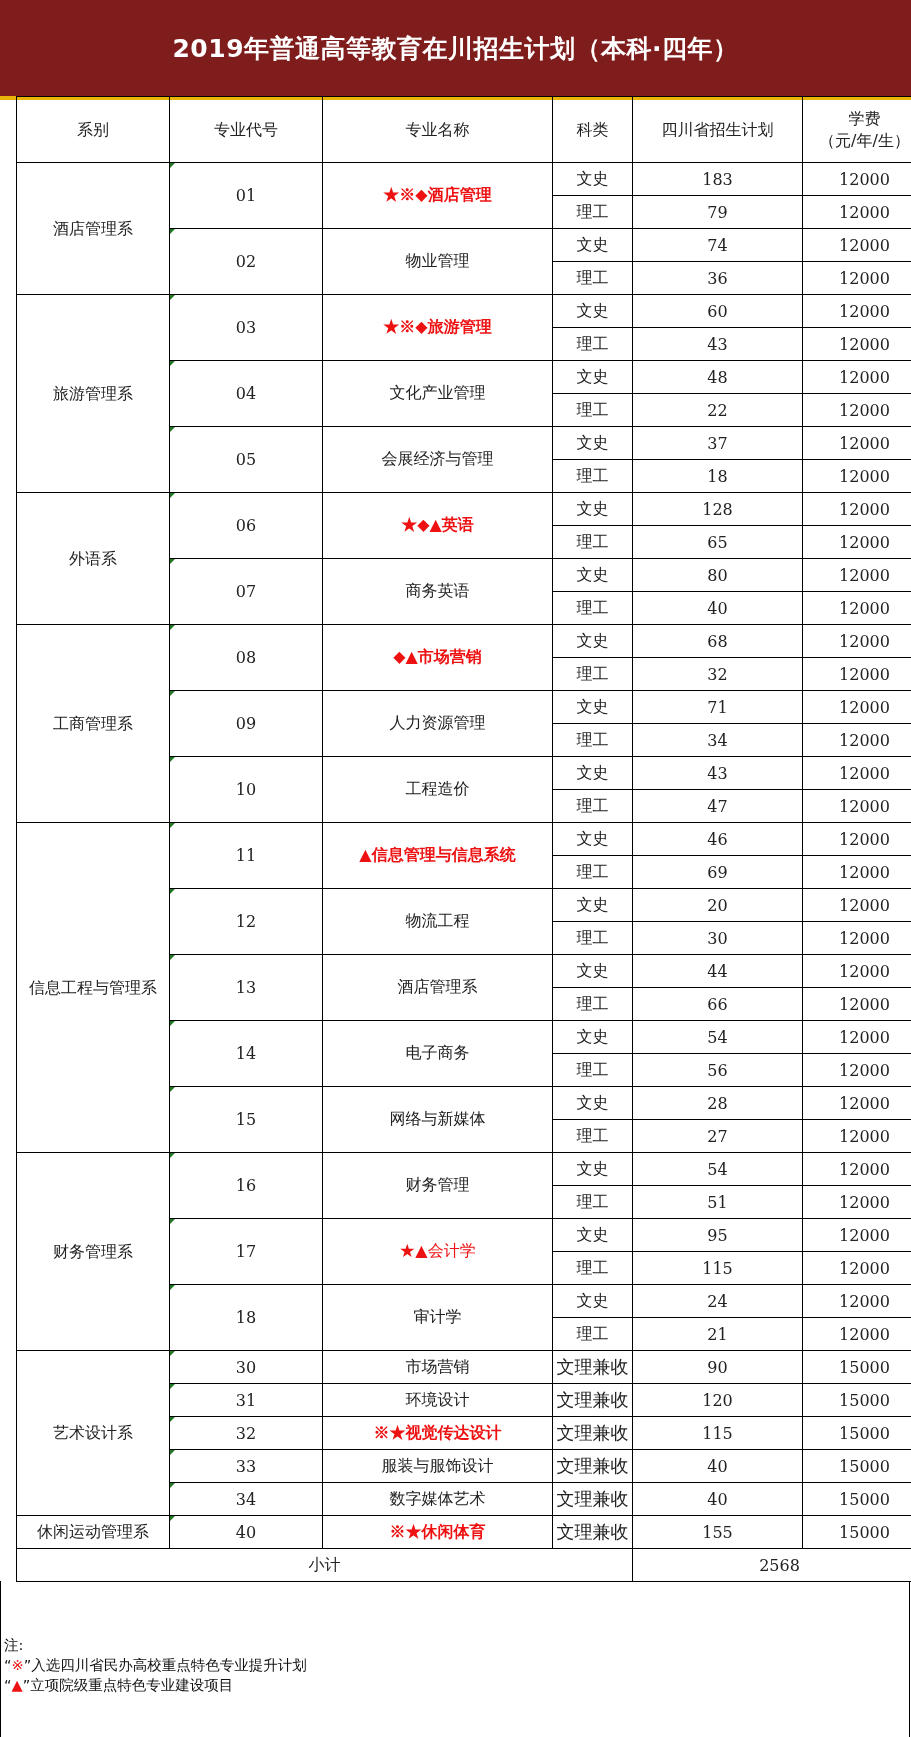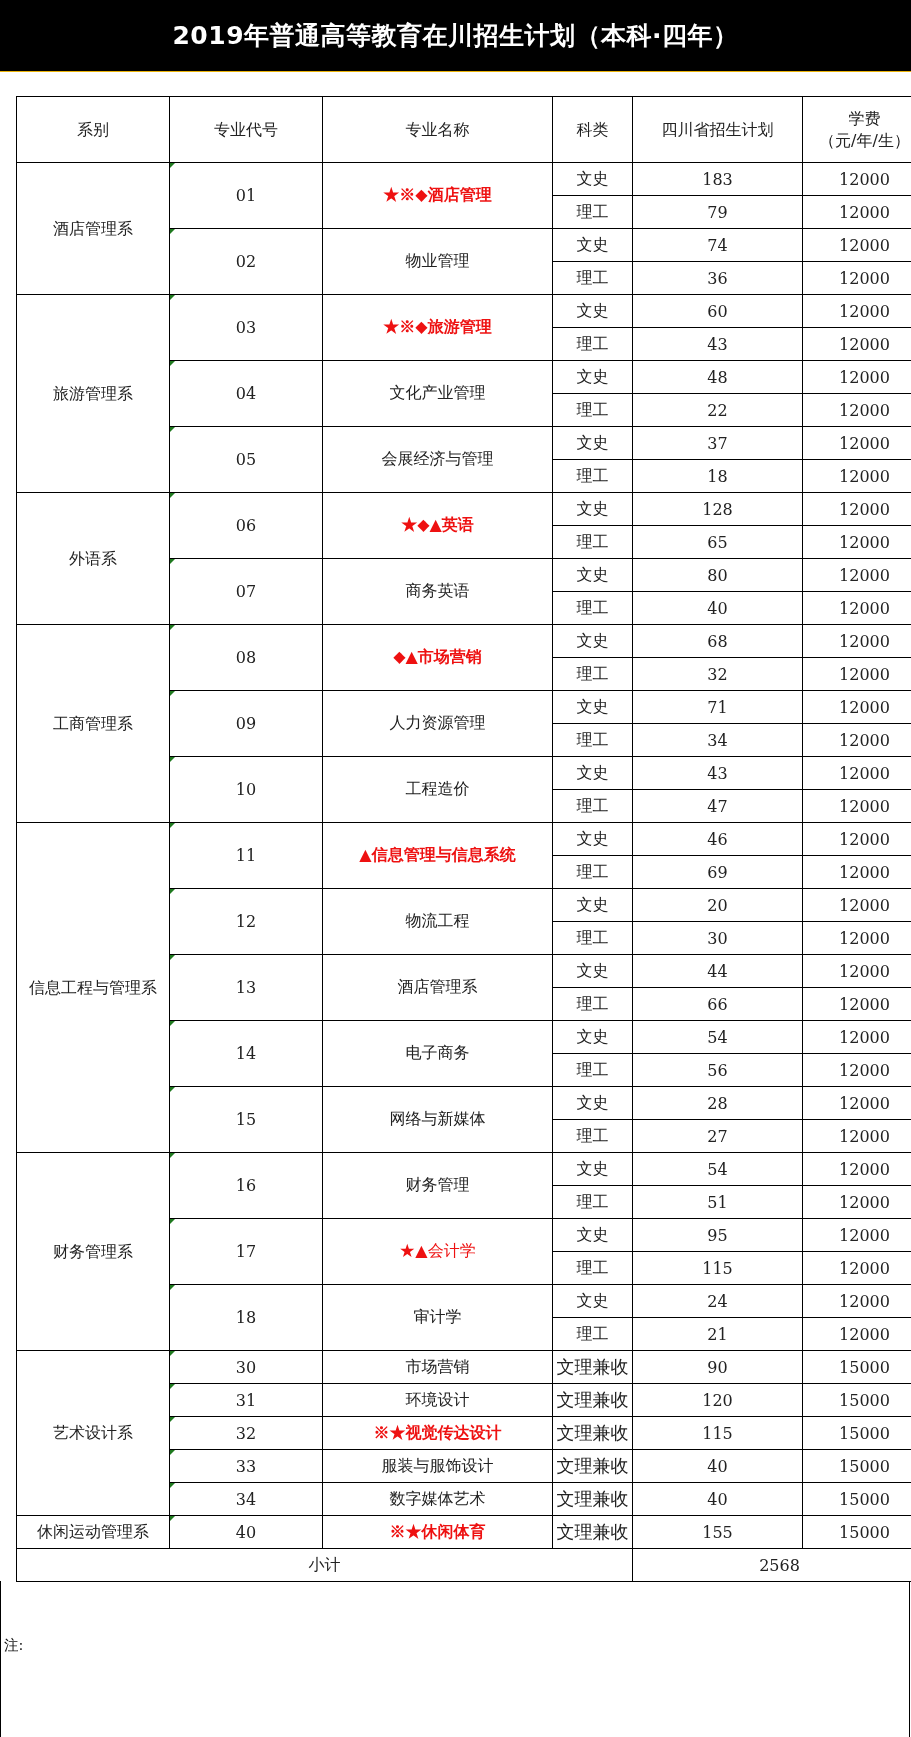--- a/index.html
+++ b/index.html
@@ -1,20 +1,20 @@
 <!DOCTYPE html>
 <html><head>
   <meta charset="utf-8">
   <style>
     html, body { margin: 0; padding: 0; background: #ffffff; }
     body { width: 911px; height: 1737px; position: relative; overflow: hidden;
            font-family: "DejaVu Sans", "Liberation Sans", sans-serif; color: #222; }
-    .title-bar { position: absolute; left: 0; top: 0; width: 911px; height: 72px;
-                 background: #000000; display: flex; align-items: center; justify-content: center;
-                 box-sizing: border-box; border-bottom: 1px solid #eab308; }
+    .title-bar { position: absolute; left: 0; top: 0; width: 911px; height: 100px;
+                 background: #7f1d1d; display: flex; align-items: center; justify-content: center;
+                 box-sizing: border-box; border-bottom: 4px solid #eab308; }
     .title-bar span { color: #ffffff; font-weight: bold; font-size: 25px; letter-spacing: 0.5px;
                       font-family: "DejaVu Sans", "Liberation Sans", sans-serif; }
     table.plan { position: absolute; left: 16px; top: 96px; border-collapse: collapse; table-layout: fixed;
                  width: 910px; }
     table.plan td, table.plan th { border: 1px solid #000; text-align: center; vertical-align: middle;
                  padding: 0; font-weight: normal; font-size: 16px; color: #222; overflow: hidden; white-space: nowrap;
                  font-family: "DejaVu Serif", "Liberation Serif", serif; }
     table.plan th { height: 65px; font-family: "DejaVu Sans", "Liberation Sans", sans-serif; font-size: 16px; line-height: 22px; }
     table.plan td { height: 32px; }
     td.dept { font-family: "DejaVu Sans", "Liberation Sans", sans-serif; white-space: normal; line-height: 24px; padding: 0 4px; }
@@ -336,14 +336,16 @@
     <tr>
       <td colspan="4" class="total-label">小计</td>
       <td colspan="2" class="total-value">2568</td>
     </tr>
   </tfoot>
 </table>
 
 <div class="notes-box">
   <div class="notes">
     <div class="note-line">注:</div>
+    <div class="note-line">“<span class="sym">※</span>”<span>入选四川省民办高校重点特色专业提升计划</span></div>
+    <div class="note-line">“<span class="sym">▲</span>”<span>立项院级重点特色专业建设项目</span></div>
   </div>
 </div>
 
 </body></html>

